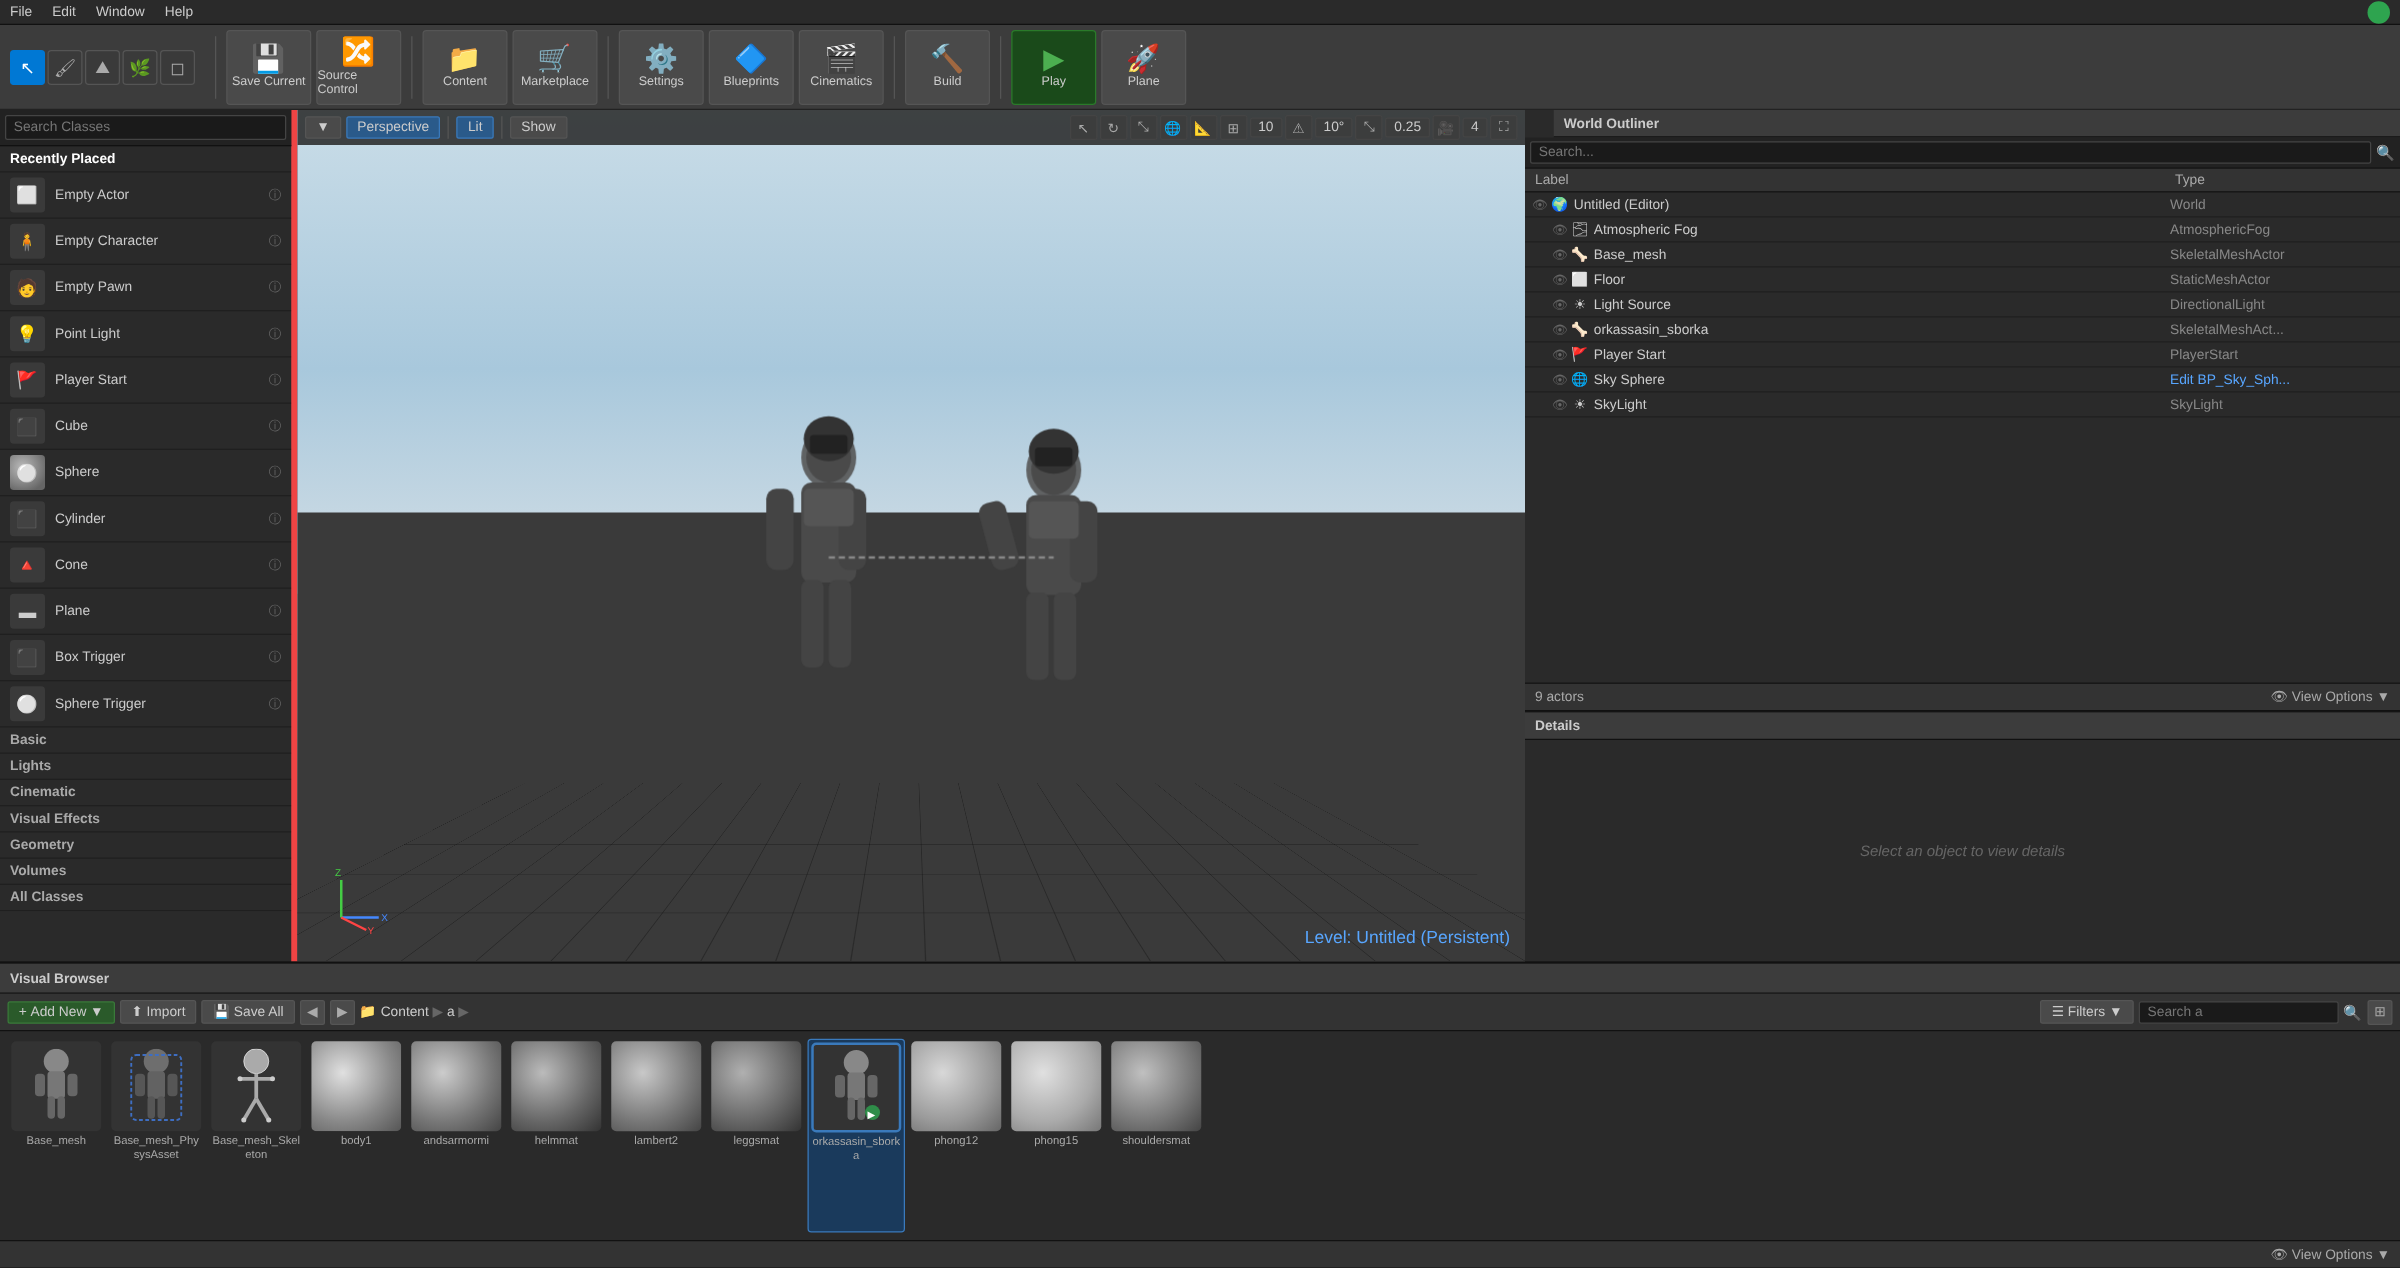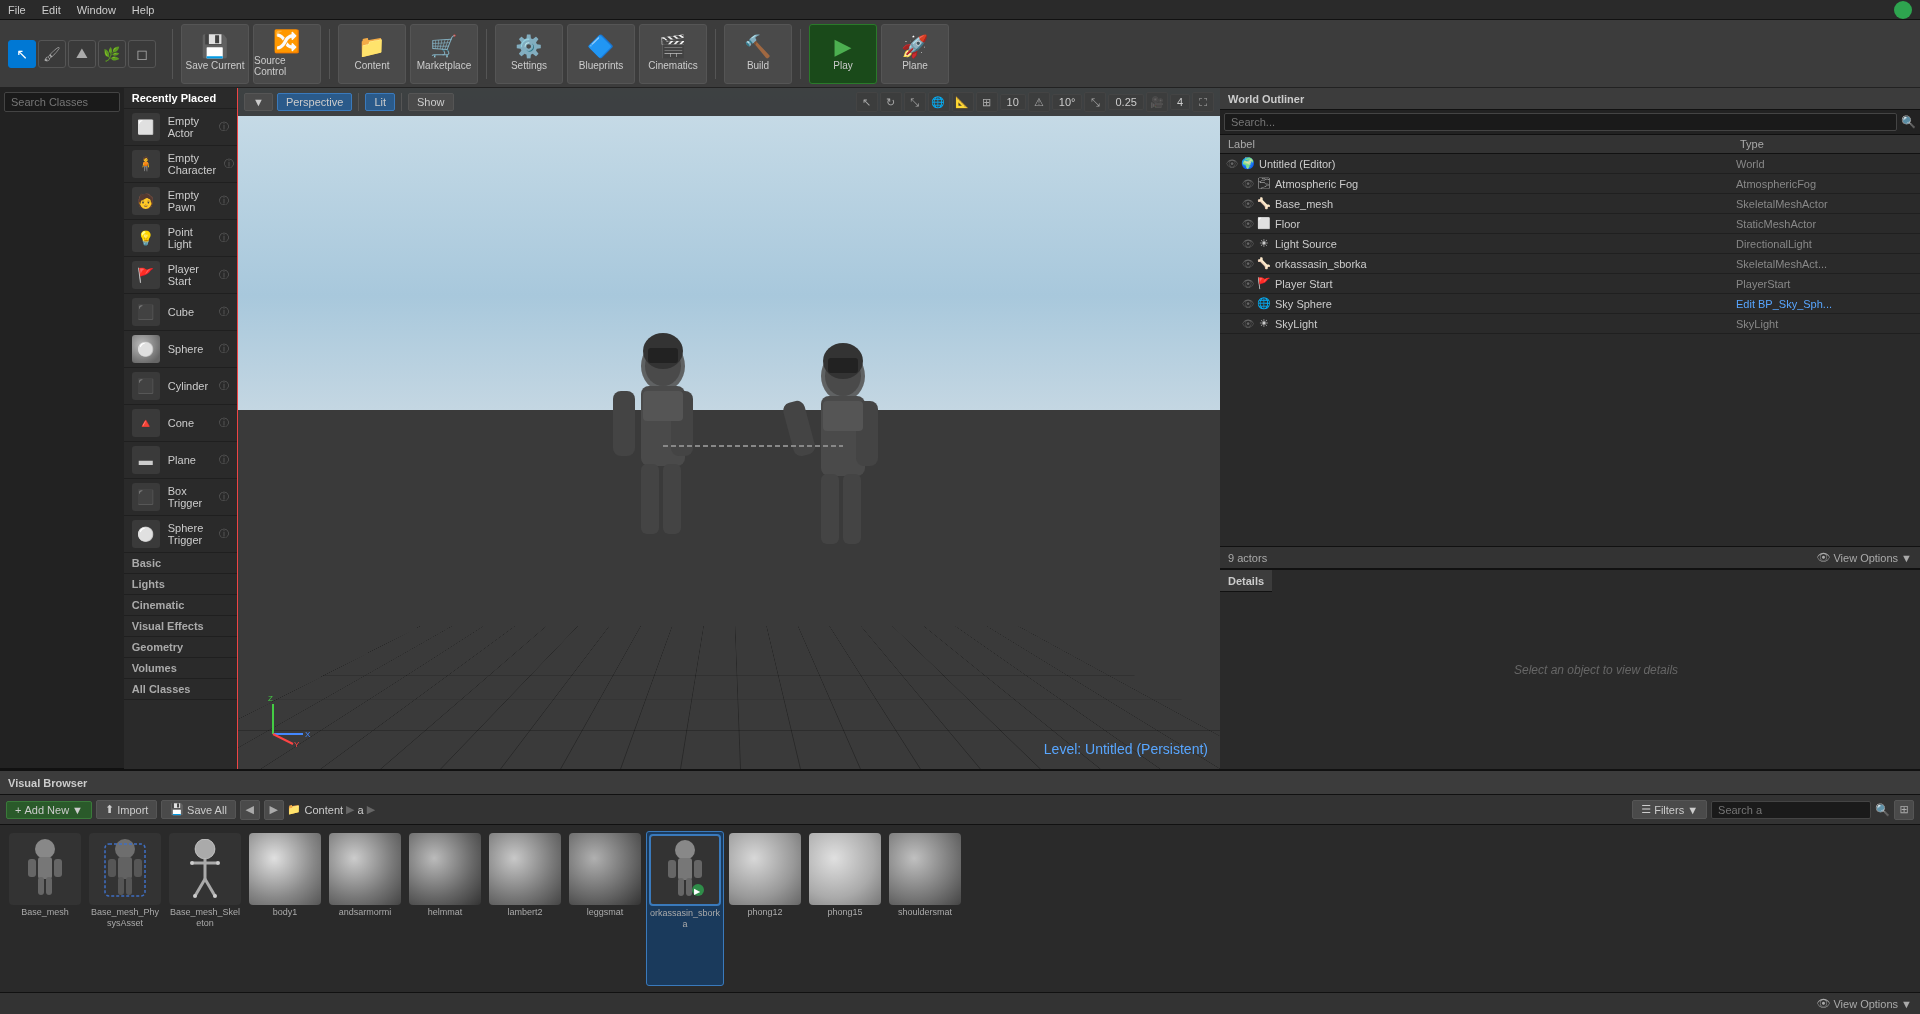--- a/index.html
+++ b/index.html
@@ -82,22 +82,23 @@
       cursor: pointer;
       font-size: 14px;
       color: #aaa;
     }
     .mode-btn.active { background: #0078d4; border-color: #0078d4; color: #fff; }
 
     
     #place-panel {
       width: 238px;
       background: #2a2a2a;
-      border-right: 1px solid #ef4444;
-      display: flex;
+      border-right: 5px solid #ef4444;
+      display: flex;
+      flex-direction: column;
     }
     #place-search {
       padding: 4px;
       background: #222;
       border-bottom: 1px solid #111;
     }
     #place-search input {
       width: 100%;
       background: #1a1a1a;
       border: 1px solid #444;
@@ -289,20 +290,21 @@
     #world-outliner-header {
       height: 22px;
       background: #3c3c3c;
       display: flex;
       align-items: center;
       padding: 0 8px;
       font-size: 11px;
       font-weight: bold;
       color: #ccc;
       border-bottom: 1px solid #111;
+      margin-left: 23px;
     }
     #world-outliner-search {
       padding: 3px 4px;
       background: #222;
       border-bottom: 1px solid #111;
       display: flex;
       align-items: center;
     }
     #world-outliner-search input {
       flex: 1;
@@ -394,21 +396,21 @@
       display: flex;
       align-items: center;
       gap: 3px;
     }
 
     
     #details-panel {
       height: 200px;
       border-top: 1px solid #111;
       display: flex;
-      flex-direction: row;
+      flex-direction: column;
     }
     #details-header {
       height: 22px;
       background: #3c3c3c;
       display: flex;
       align-items: center;
       padding: 0 8px;
       font-size: 11px;
       font-weight: bold;
       color: #ccc;

